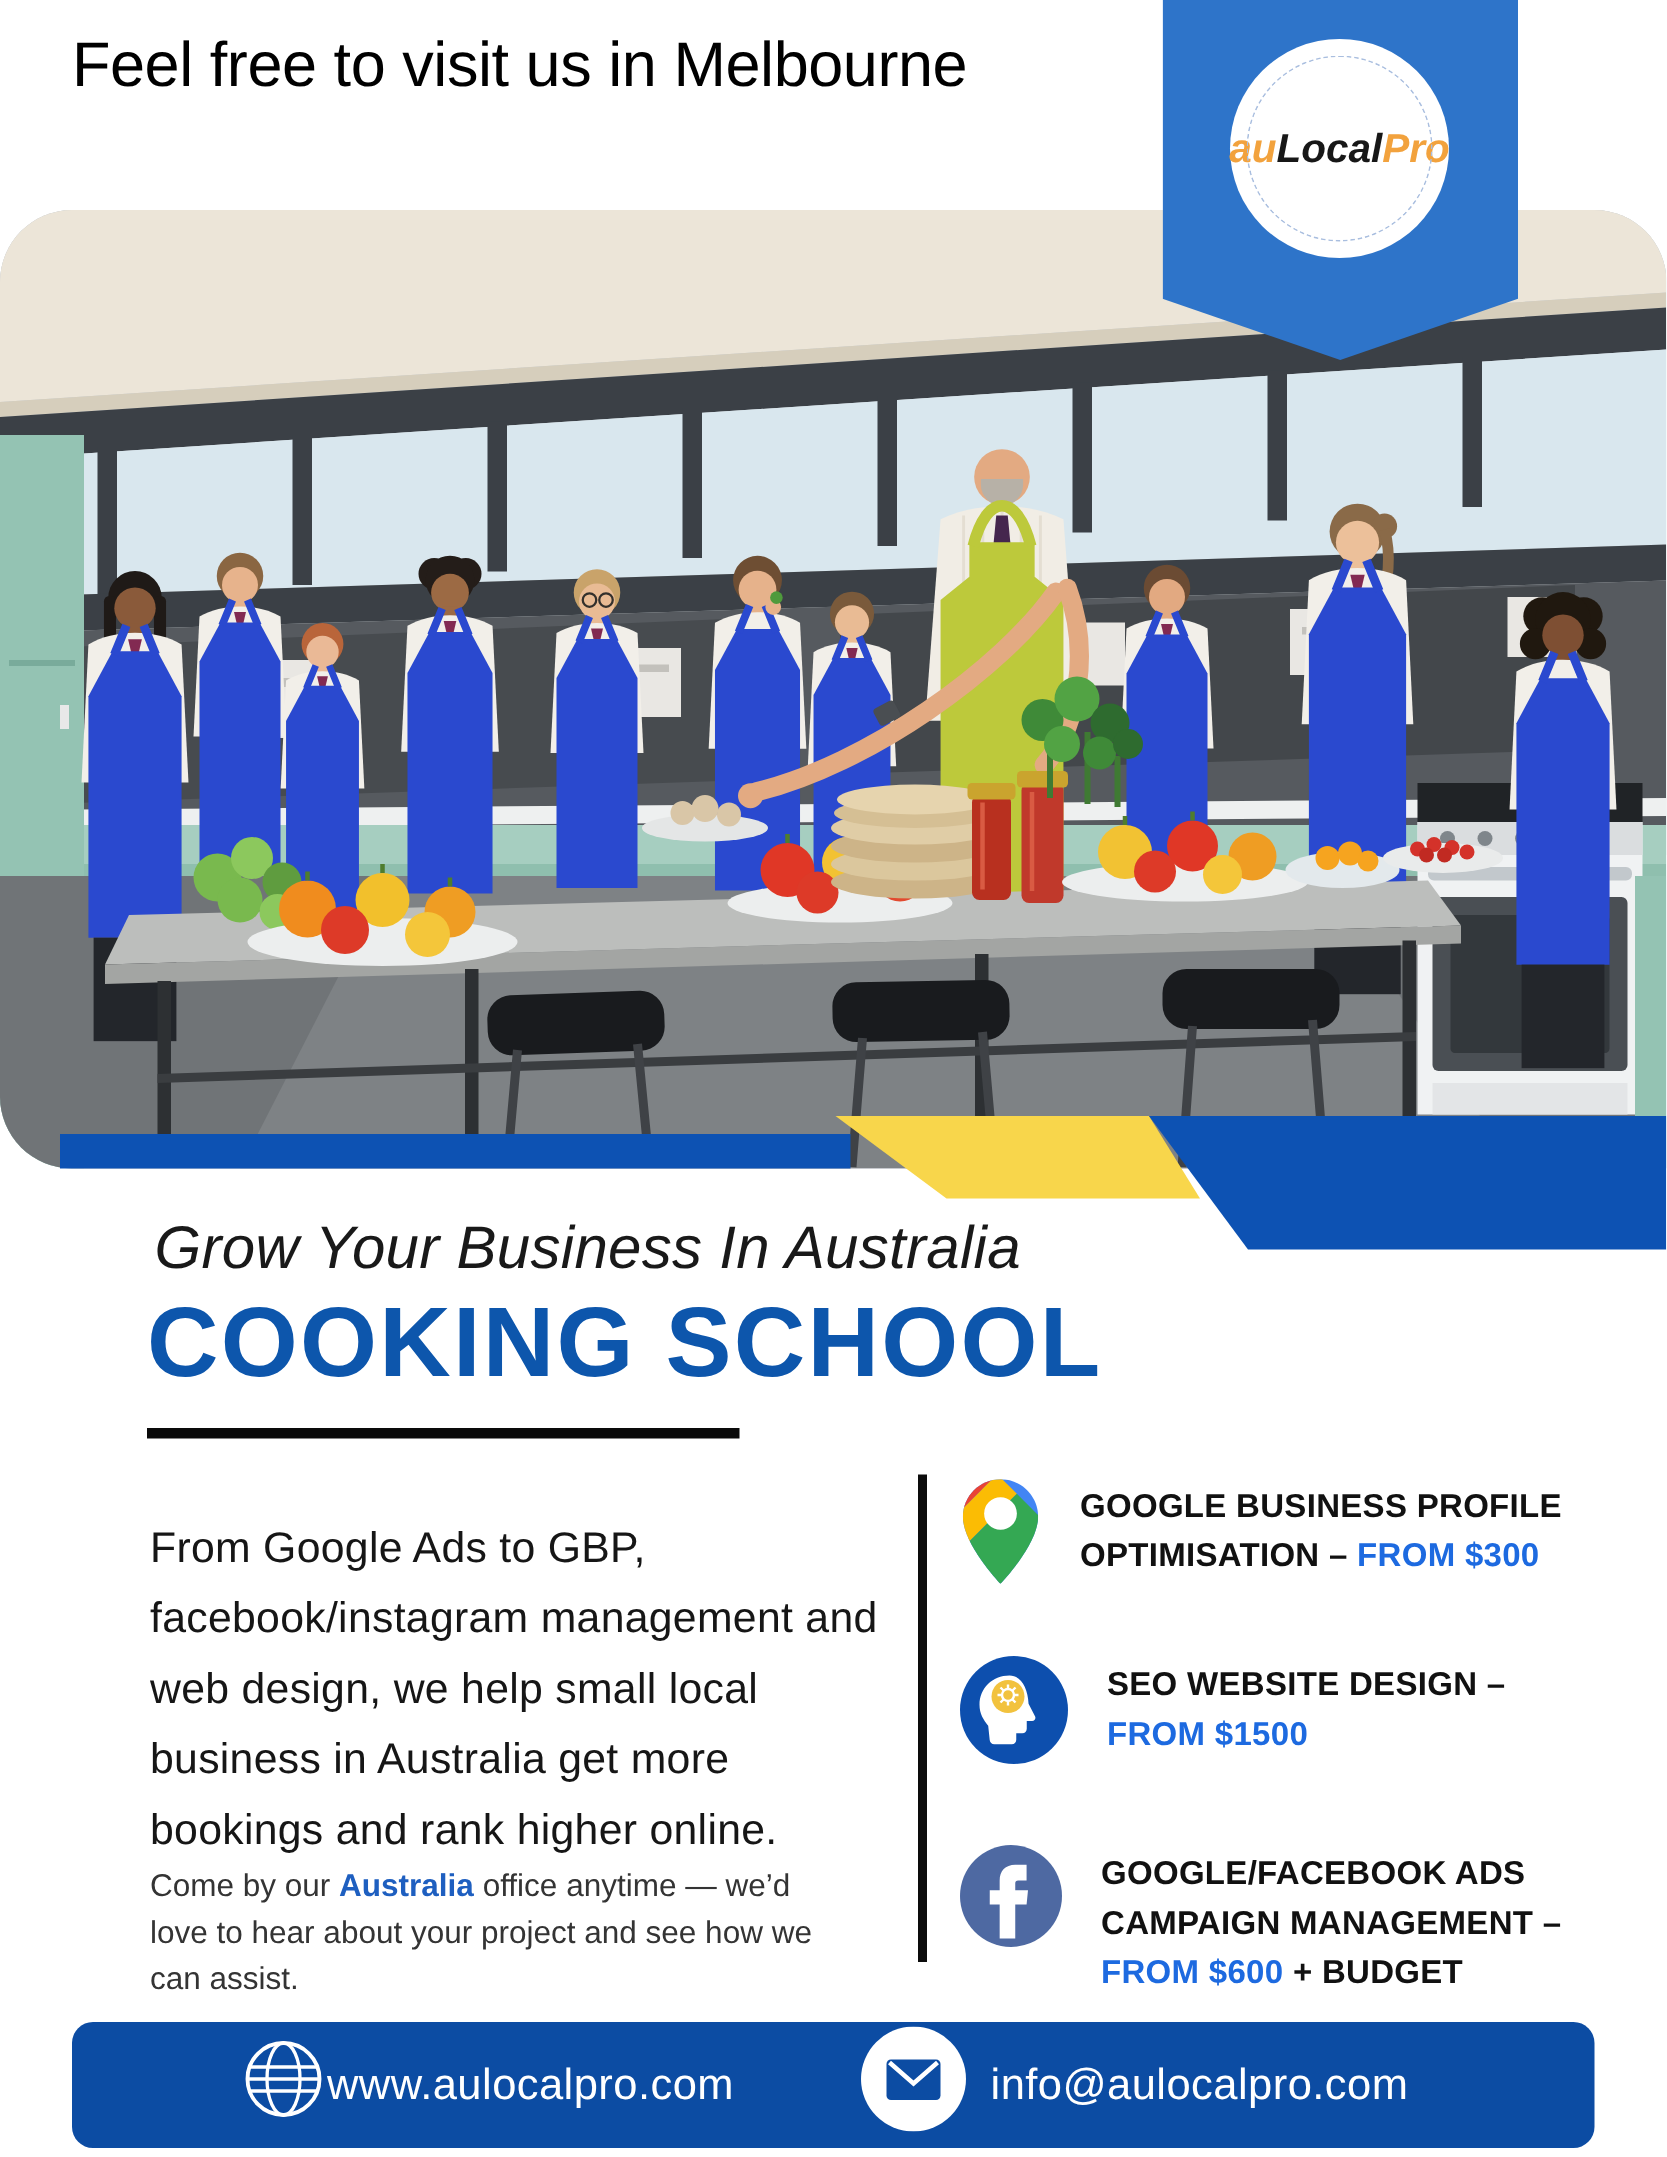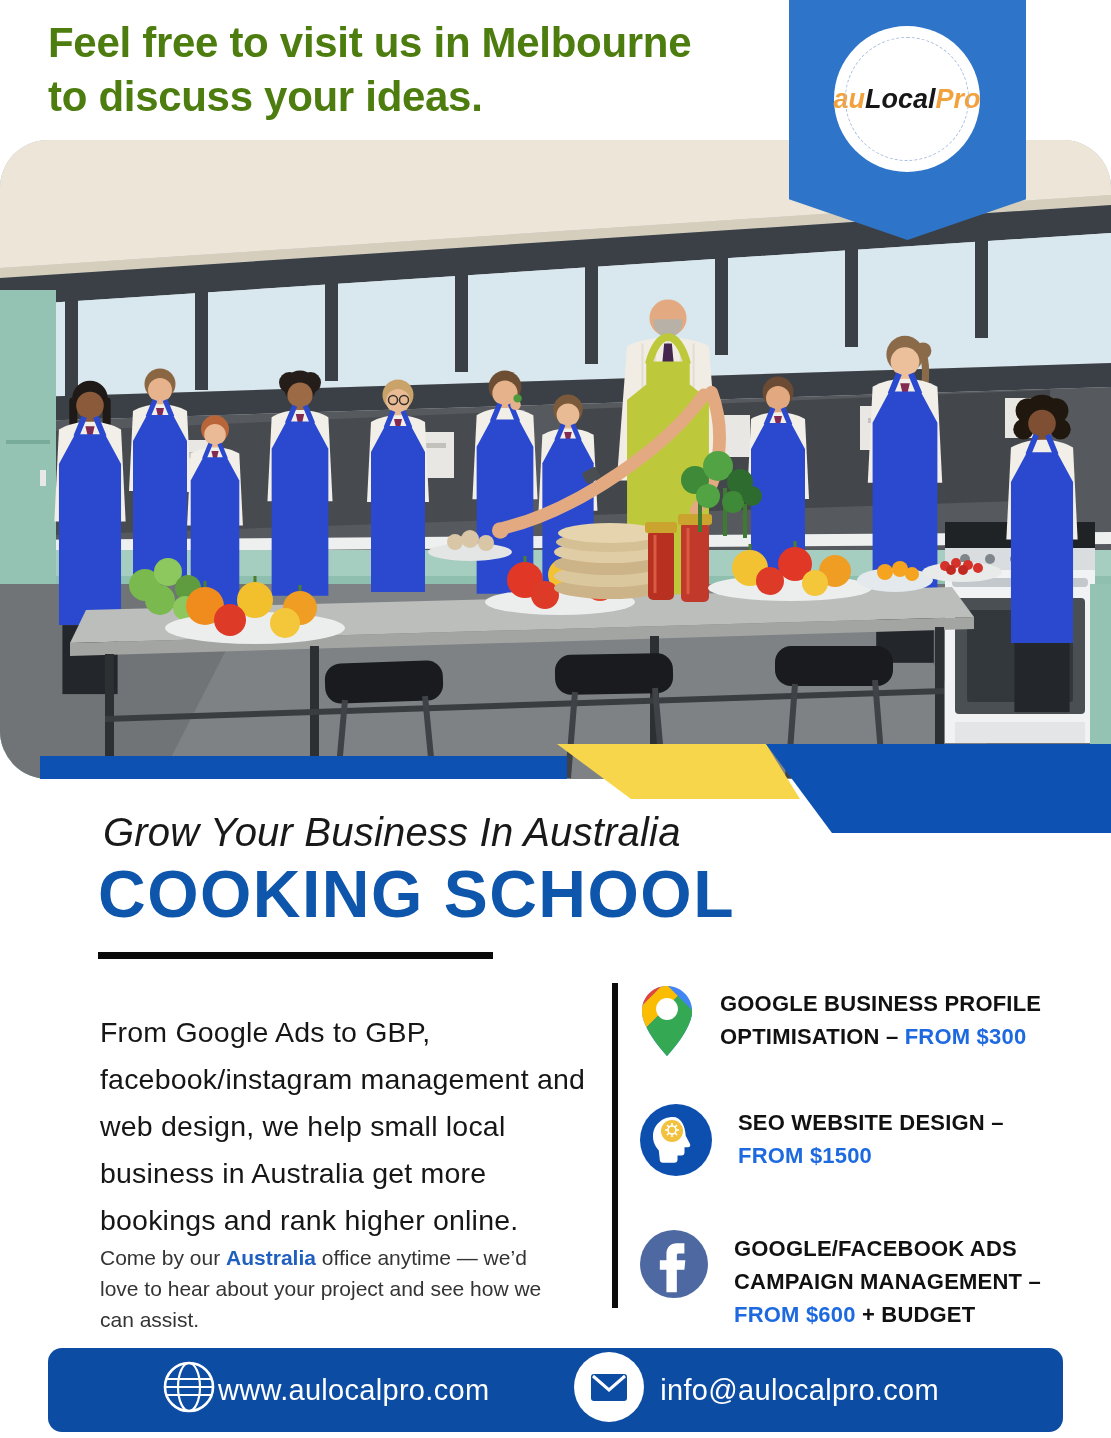--- a/index.html
+++ b/index.html
@@ -1,24 +1,24 @@
 <!DOCTYPE html>
 <html><head>
 <meta charset="utf-8">
 <style>
   html,body{margin:0;padding:0;background:#ffffff;}
   .page{position:relative;width:1111px;height:1438px;background:#ffffff;overflow:hidden;
         font-family:"Liberation Sans",sans-serif;}
   
-  .hero-title{position:absolute;left:48px;top:16px;z-index:6;color:#4d7c0f;font-weight:700;
+  .hero-title{position:absolute;left:48px;top:16px;z-index:6;color:#000000;font-weight:400;
               font-size:42px;line-height:54px;letter-spacing:-0.3px;}
   
   .badge{position:absolute;left:775px;top:0;width:237px;height:240px;z-index:5;background:#2e74c9;
          -webkit-clip-path:polygon(0 0,100% 0,100% 83%,50% 100%,0 83%);
-         clip-path:polygon(0 0,100% 0,100% 83%,50% 100%,0 83%);margin-left:14px;}
+         clip-path:polygon(0 0,100% 0,100% 83%,50% 100%,0 83%);}
   .badge-circle{position:absolute;left:45px;top:26px;width:146px;height:146px;border-radius:50%;
                 background:#ffffff;display:flex;align-items:center;justify-content:center;}
   .badge-ring{position:absolute;inset:11px;border:1.5px dashed #a9bedf;border-radius:50%;}
   .logo-text{font-style:italic;font-weight:700;font-size:27px;letter-spacing:0;white-space:nowrap;}
   .logo-orange{color:#f2a23d;} .logo-dark{color:#171717;}
   
   .photo{position:absolute;left:0;top:140px;width:1111px;height:639px;z-index:1;
          border-radius:48px 48px 0 48px;overflow:hidden;background:#c9ced2;}
   .photo svg{display:block;}
   
@@ -49,21 +49,20 @@
   .contact-web{margin-left:112px;justify-content:center;}
   .contact-mail{margin-left:85px;gap:16px;}
 </style>
 </head>
 <body>
 
 <div class="page">
 
   <div class="hero-title">
     <div>Feel free to visit us in Melbourne</div>
-    <div>to discuss your ideas.</div>
   </div>
 
   <div class="badge">
     <div class="badge-circle">
       <div class="badge-ring"></div>
       <div class="logo-text"><span class="logo-orange">au</span><span class="logo-dark">Local</span><span class="logo-orange">Pro</span></div>
     </div>
   </div>
 
   <div class="photo">

